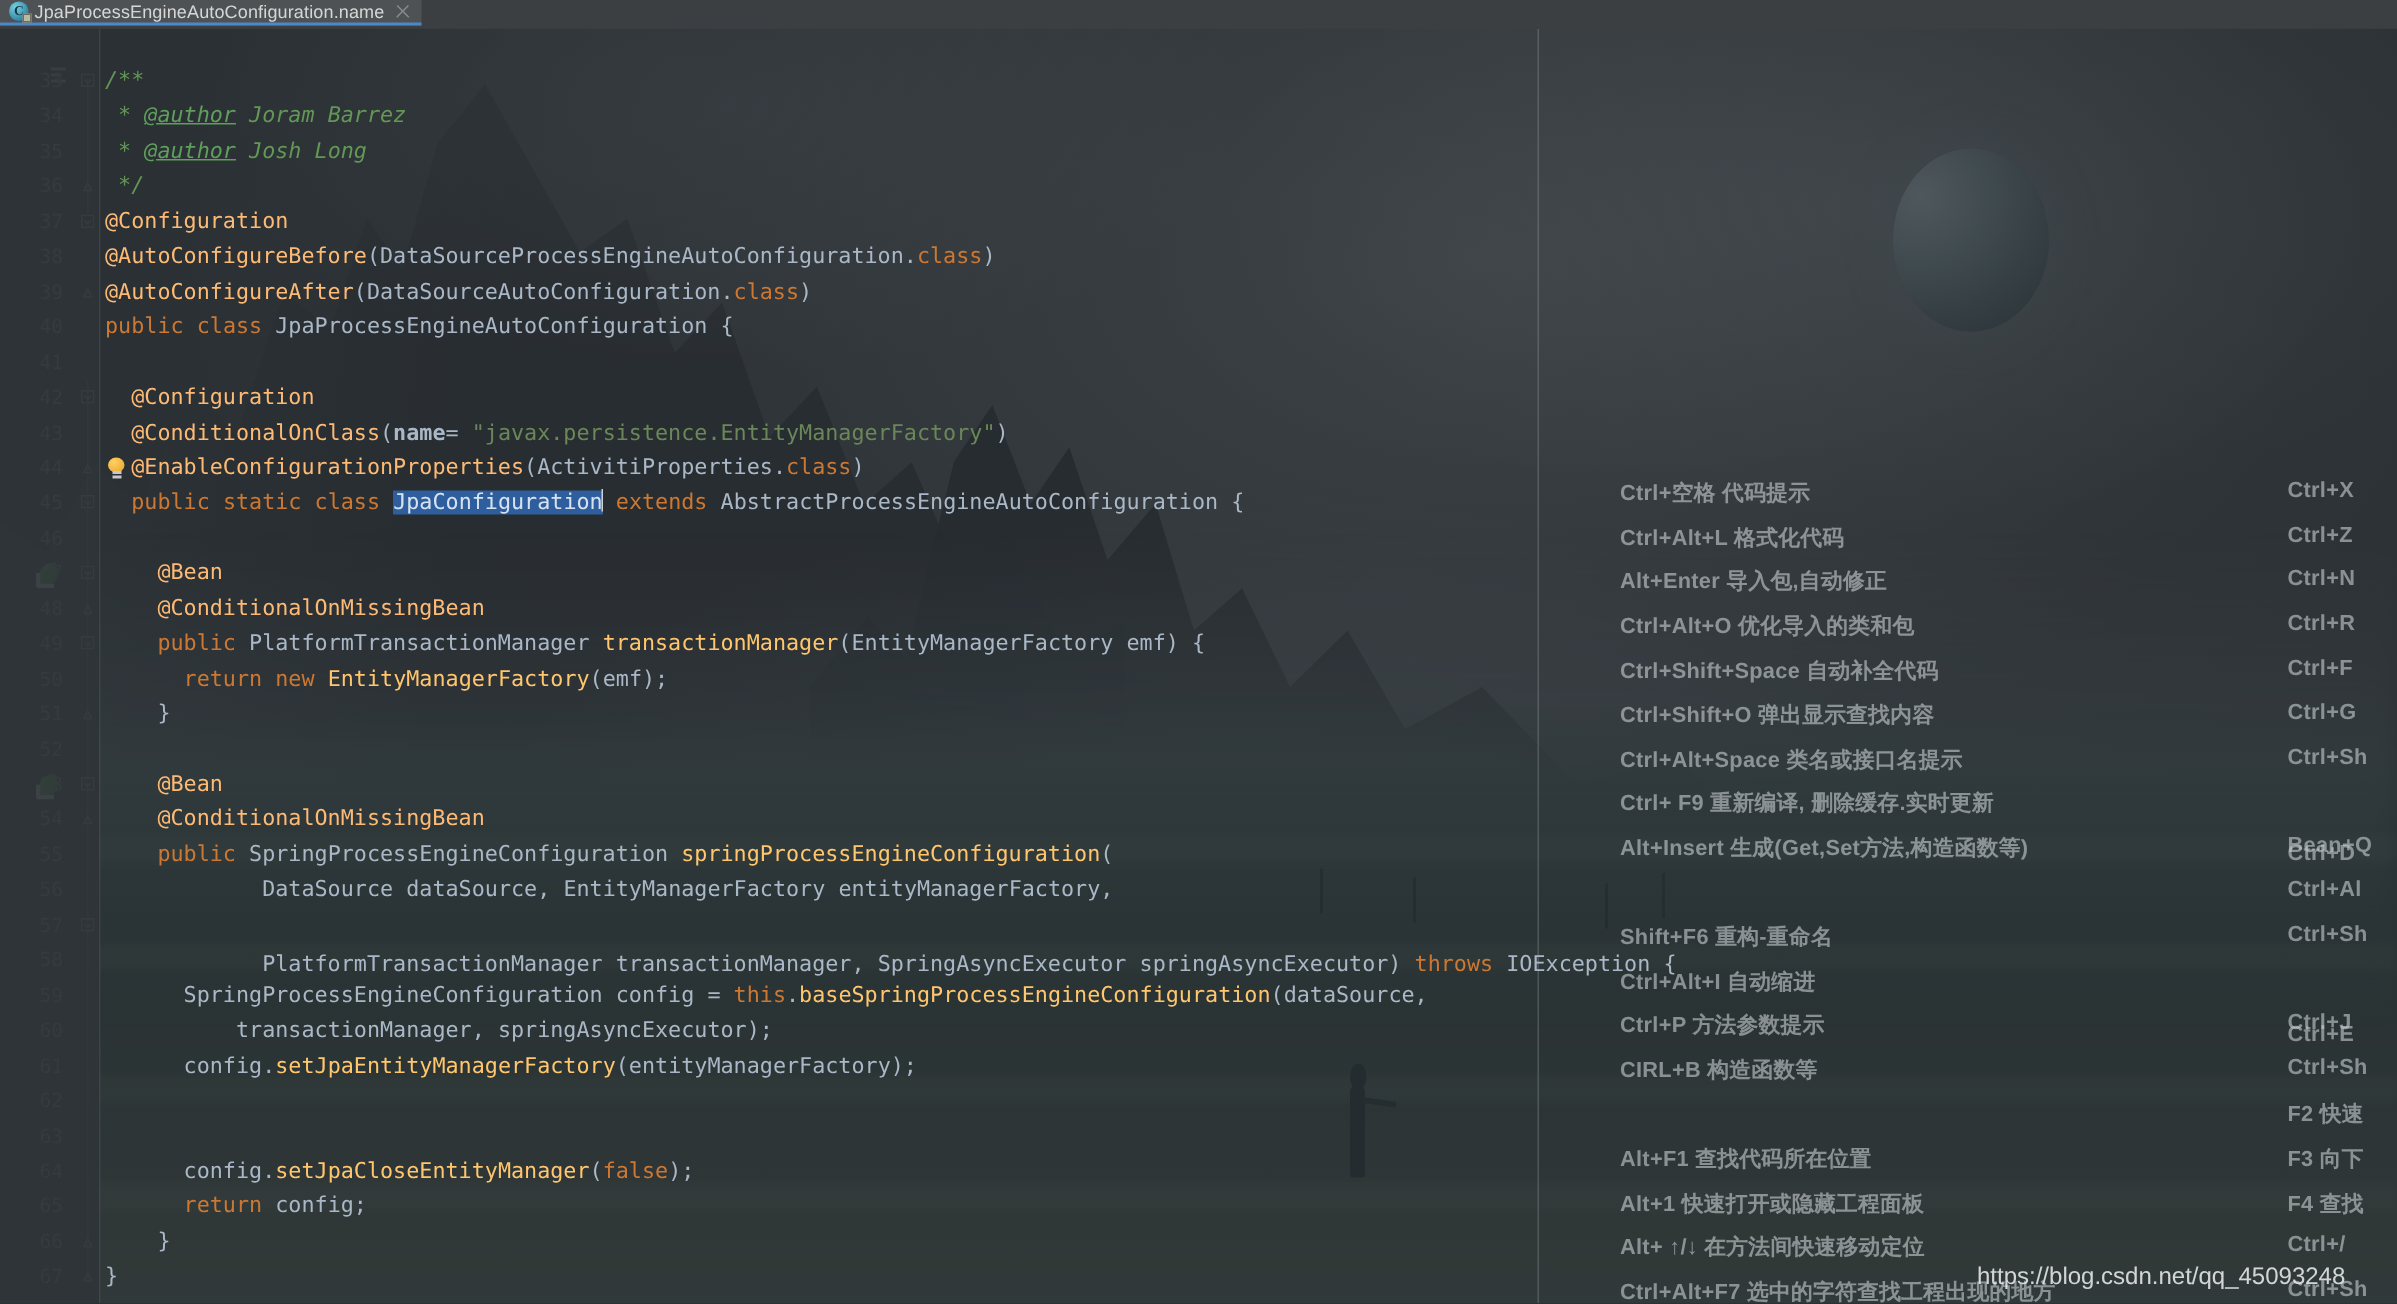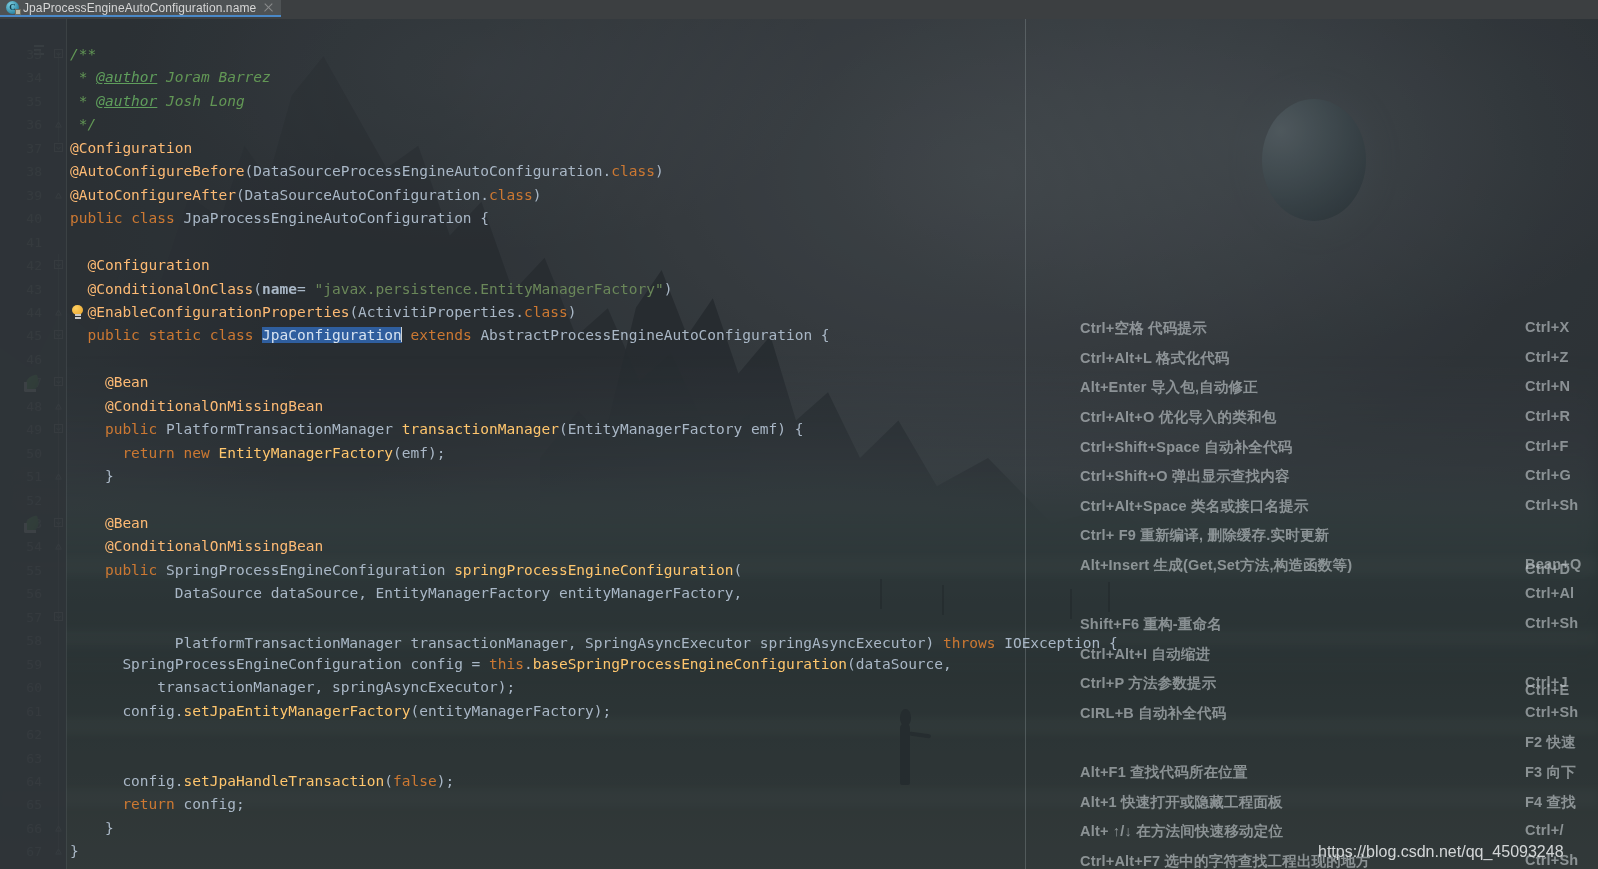--- a/index.html
+++ b/index.html
@@ -330,40 +330,40 @@
         <div class="cl" style="top: 471.55px;"></div>
         <div class="cl" style="top: 495px;">    <span class="an">@Bean</span></div>
         <div class="cl" style="top: 518.45px;">    <span class="an">@ConditionalOnMissingBean</span></div>
         <div class="cl" style="top: 541.9px;">    <span class="k">public</span> <span class="t">SpringProcessEngineConfiguration</span> <span class="m">springProcessEngineConfiguration</span><span class="t">(</span></div>
         <div class="cl" style="top: 565.35px;">            <span class="t">DataSource</span> <span class="t">dataSource</span><span class="t">,</span> <span class="t">EntityManagerFactory</span> <span class="t">entityManagerFactory</span><span class="t">,</span></div>
         <div class="cl" style="top: 615px;">            <span class="t">PlatformTransactionManager</span> <span class="t">transactionManager</span><span class="t">,</span> <span class="t">SpringAsyncExecutor</span> <span class="t">springAsyncExecutor</span><span class="t">)</span> <span class="k">throws</span> <span class="t">IOException</span> <span class="t">{</span></div>
         <div class="cl" style="top: 612.25px;"></div>
         <div class="cl" style="top: 635.7px;">      <span class="t">SpringProcessEngineConfiguration</span> <span class="t">config</span> <span class="t">=</span> <span class="k">this</span><span class="t">.</span><span class="m">baseSpringProcessEngineConfiguration</span><span class="t">(</span><span class="t">dataSource</span><span class="t">,</span></div>
         <div class="cl" style="top: 659.15px;">          <span class="t">transactionManager</span><span class="t">,</span> <span class="t">springAsyncExecutor</span><span class="t">);</span></div>
         <div class="cl" style="top: 682.6px;">      <span class="t">config</span><span class="t">.</span><span class="m">setJpaEntityManagerFactory</span><span class="t">(</span><span class="t">entityManagerFactory</span><span class="t">);</span></div>
-        <div class="cl" style="top: 752.95px;">      <span class="t">config</span><span class="t">.</span><span class="m">setJpaHandleTransaction</span><span class="t">(</span><span class="k">false</span><span class="t">);</span></div>
+        <div class="cl" style="top: 752.95px;">      <span class="t">config</span><span class="t">.</span><span class="m">setJpaCloseEntityManager</span><span class="t">(</span><span class="k">false</span><span class="t">);</span></div>
         <div class="cl" style="top: 776.4px;">      <span class="k">return</span> <span class="t">config</span><span class="t">;</span></div>
         <div class="cl" style="top: 799.85px;">    <span class="t">}</span></div>
         <div class="cl" style="top: 823.3px;"><span class="t">}</span></div>
       </div>
 
     <div id="cheat">
         <div class="sc colA" style="top: 300px;">Ctrl+空格  代码提示</div>
         <div class="sc colA" style="top: 330px;">Ctrl+Alt+L  格式化代码</div>
         <div class="sc colA" style="top: 359px;">Alt+Enter 导入包,自动修正</div>
         <div class="sc colA" style="top: 389px;">Ctrl+Alt+O  优化导入的类和包</div>
         <div class="sc colA" style="top: 419px;">Ctrl+Shift+Space 自动补全代码</div>
         <div class="sc colA" style="top: 448px;">Ctrl+Shift+O  弹出显示查找内容</div>
         <div class="sc colA" style="top: 478px;">Ctrl+Alt+Space  类名或接口名提示</div>
         <div class="sc colA" style="top: 507px;"> Ctrl+ F9 重新编译, 删除缓存.实时更新</div>
         <div class="sc colA" style="top: 537px;">Alt+Insert  生成(Get,Set方法,构造函数等)</div>
         <div class="sc colA" style="top: 596px;">Shift+F6  重构-重命名</div>
         <div class="sc colA" style="top: 626px;">Ctrl+Alt+I  自动缩进</div>
         <div class="sc colA" style="top: 655px;">Ctrl+P   方法参数提示</div>
-        <div class="sc colA" style="top: 685px;">CIRL+B   自动补全代码</div>
+        <div class="sc colA" style="top: 685px;">CIRL+B   构造函数等</div>
         <div class="sc colA" style="top: 744px;">Alt+F1 查找代码所在位置</div>
         <div class="sc colA" style="top: 774px;">Alt+1 快速打开或隐藏工程面板</div>
         <div class="sc colA" style="top: 803px;">Alt+ ↑/↓ 在方法间快速移动定位</div>
         <div class="sc colA" style="top: 833px;">Ctrl+Alt+F7  选中的字符查找工程出现的地方</div>
         <div class="sc colB" style="top: 300px;">Ctrl+X</div>
         <div class="sc colB" style="top: 330px;">Ctrl+Z</div>
         <div class="sc colB" style="top: 359px;">Ctrl+N</div>
         <div class="sc colB" style="top: 389px;">Ctrl+R </div>
         <div class="sc colB" style="top: 419px;">Ctrl+F </div>
         <div class="sc colB" style="top: 448px;">Ctrl+G</div>

